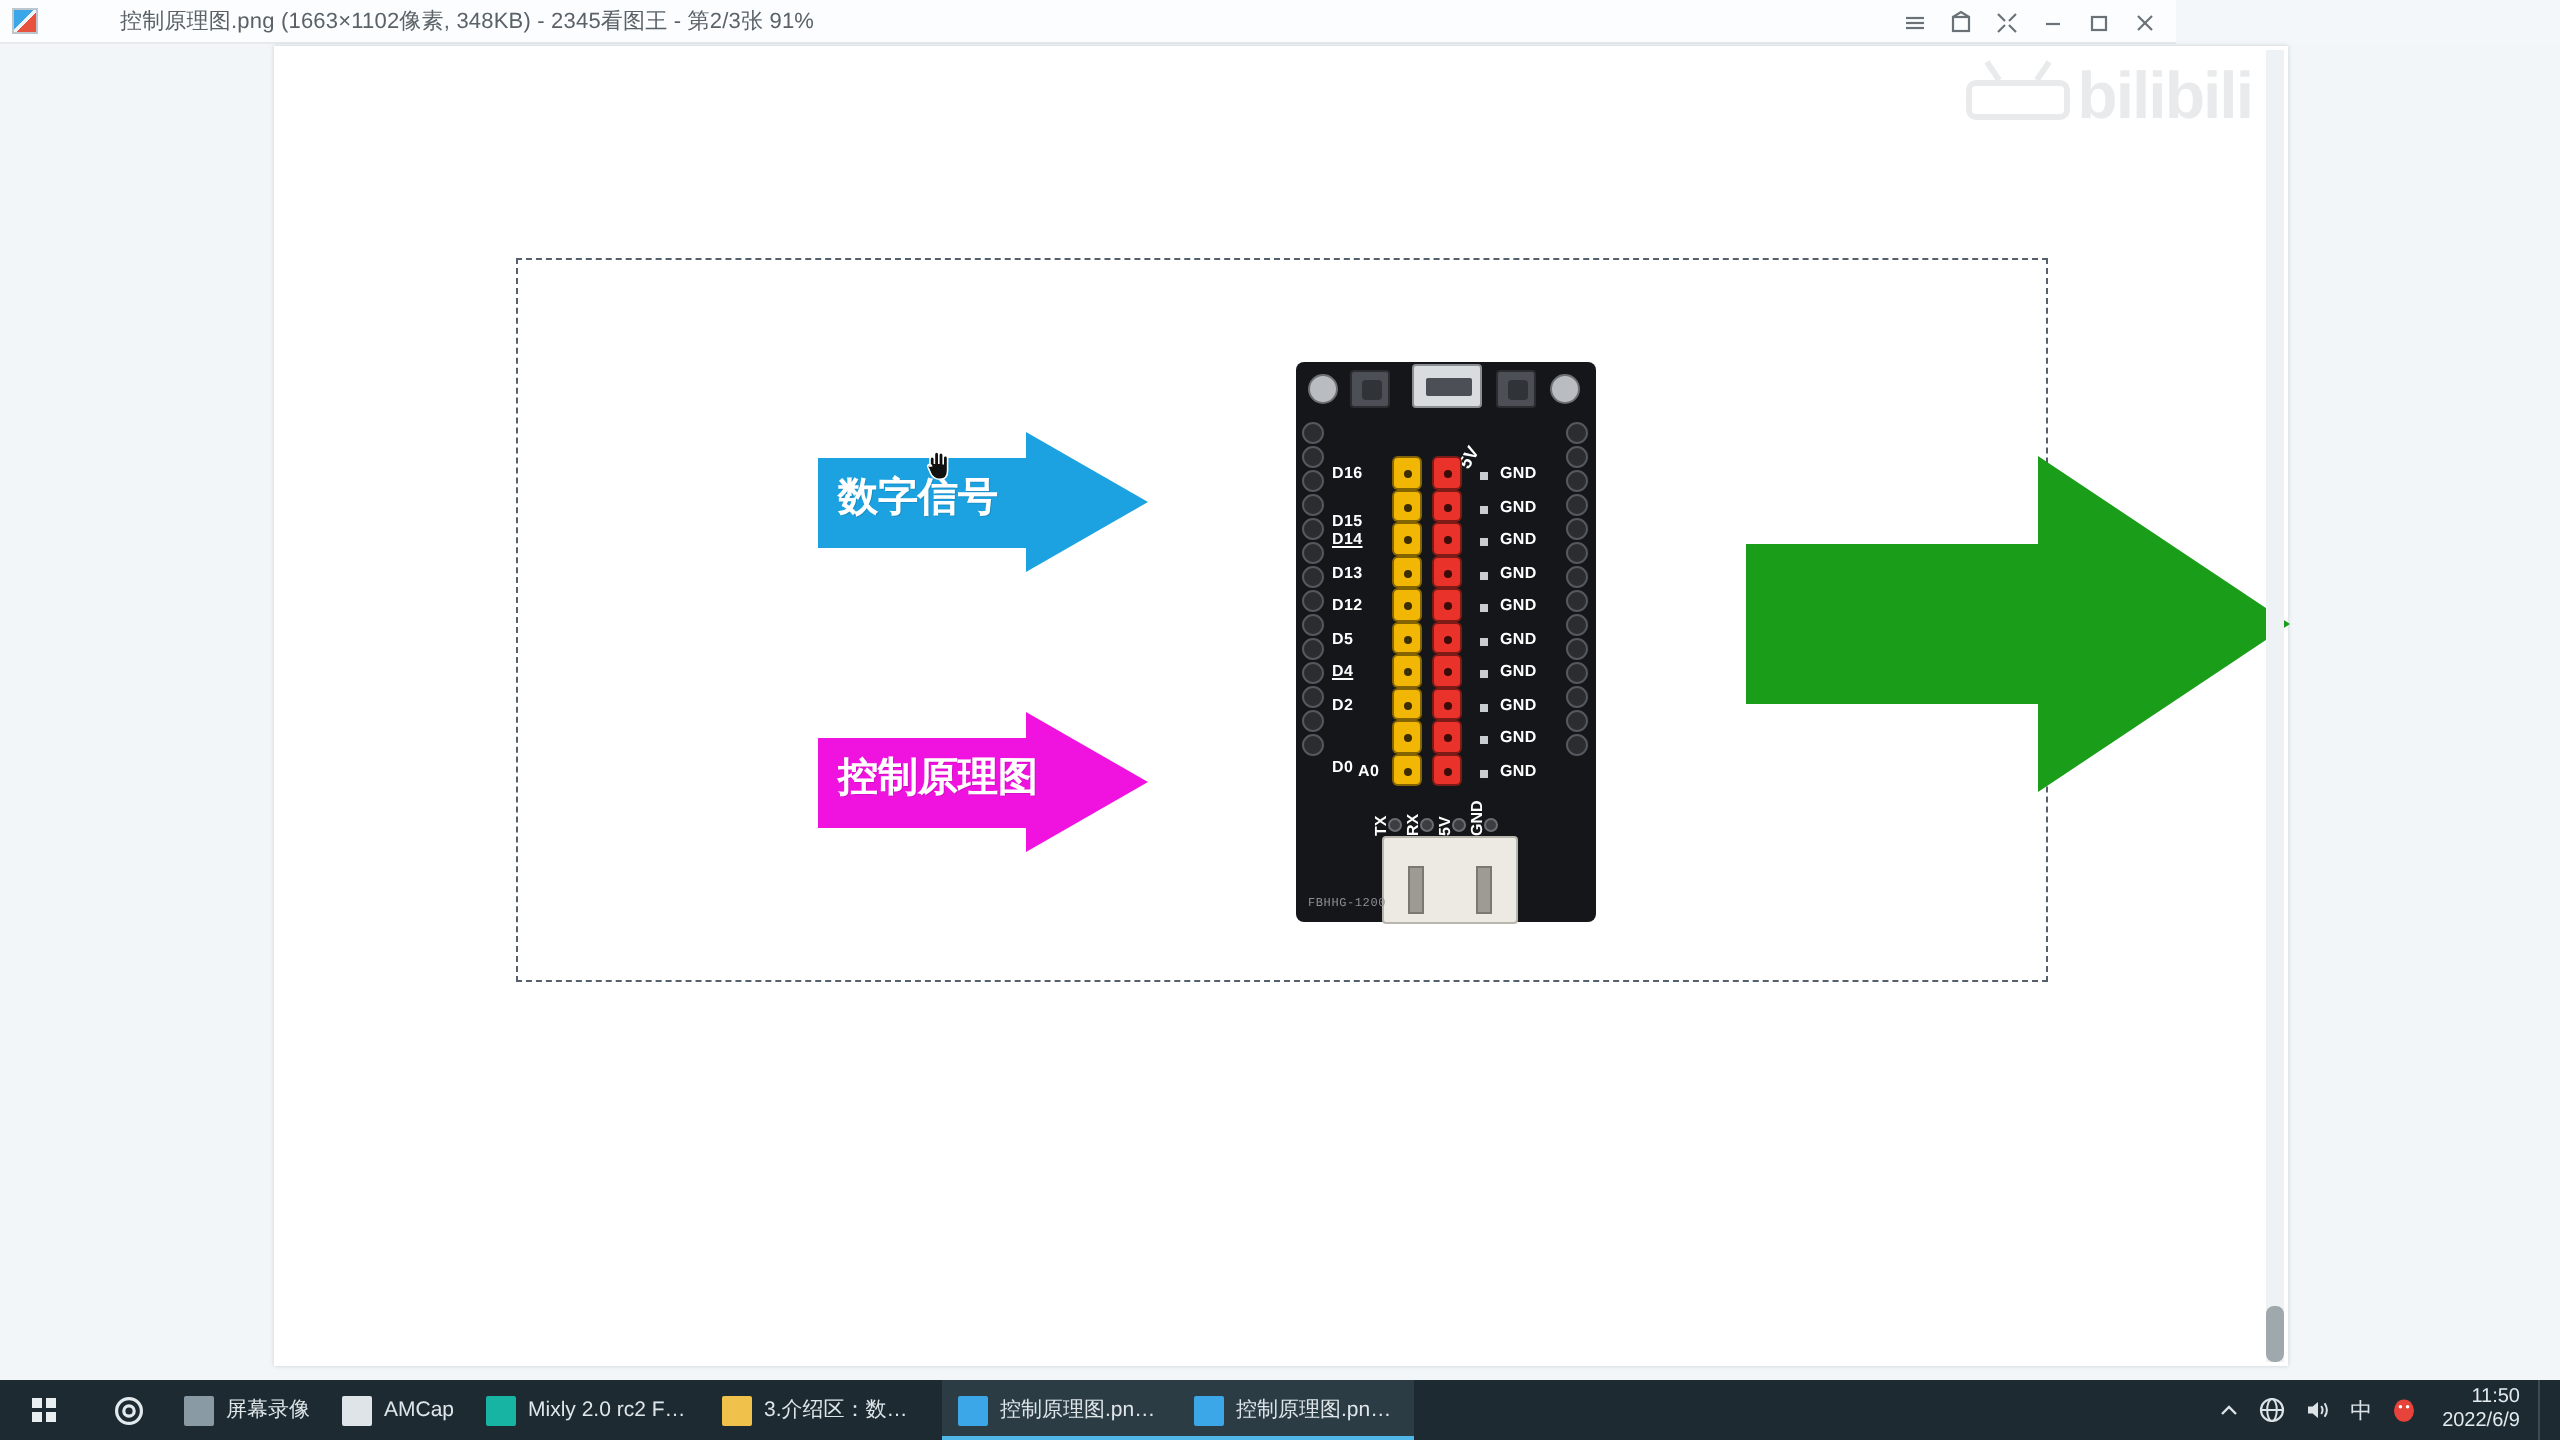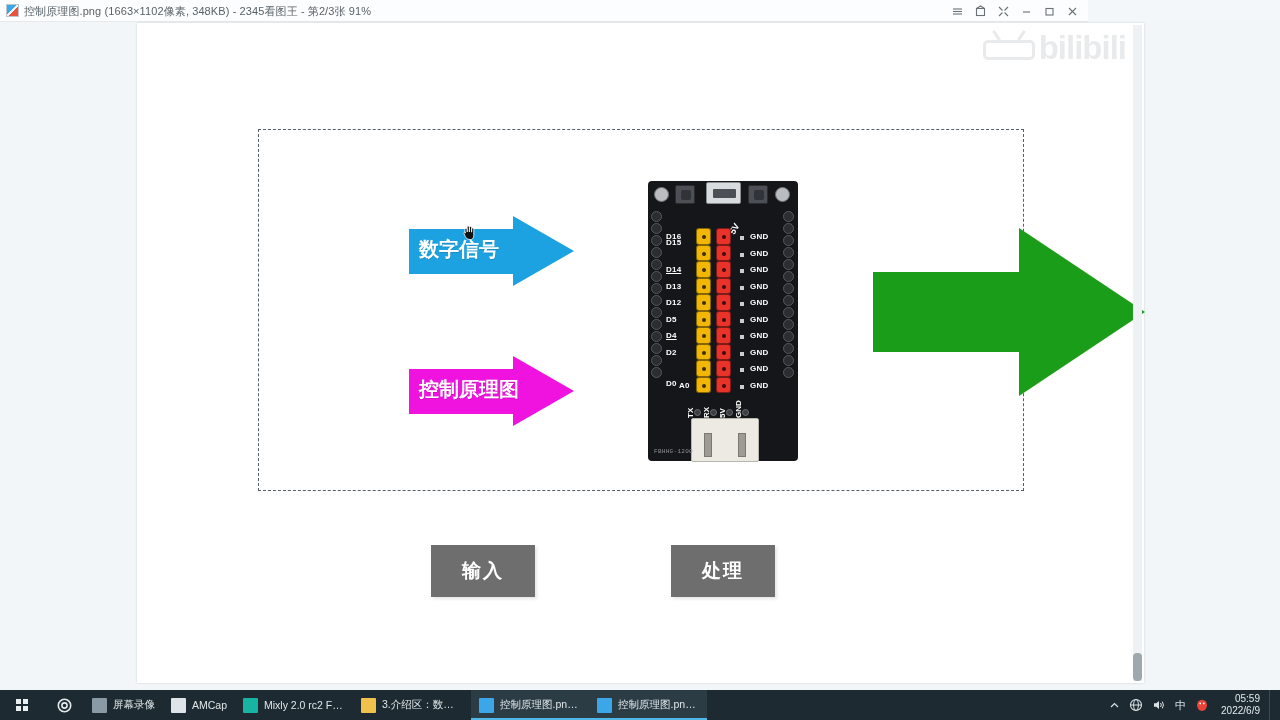--- a/index.html
+++ b/index.html
@@ -15,20 +15,21 @@
     position: absolute; left: 0; top: 0;
     width: 1280px; height: 690px;
     background: #f4f7f9;
   }
   #titlebar {
     position: absolute; left: 0; top: 0;
     width: 1088px; height: 22px;
     background: #fbfdfe;
     display: flex; align-items: center;
     border-bottom: 1px solid #e6eaed;
+    gap: 36px;
   }
   #titlebar-icon {
     width: 13px; height: 13px; margin-left: 6px; margin-right: 5px;
     background: linear-gradient(135deg,#3ba6e8 0%,#3ba6e8 45%,#f0f4f6 45%,#f0f4f6 55%,#e8533f 55%);
     border: 1px solid #bcc6cc; flex: 0 0 auto;
   }
   #titlebar-text {
     font-size: 11px; color: #5a6268; white-space: nowrap;
     letter-spacing: 0.1px; line-height: 22px;
   }
@@ -438,21 +439,21 @@
             <div class="pin-hole"></div>
             <div class="pin-hole"></div>
             <div class="pin-hole"></div>
             <div class="pin-hole"></div>
           </div>
 
         <div id="label-5v-top">5V</div>
 
         <div id="left-labels">
             <div class="pin-label pin-label-left" style="left: 18px; top: 51px;">D16</div>
-            <div class="pin-label pin-label-left" style="left: 18px; top: 57px;">D15</div>
+            <div class="pin-label pin-label-left" style="left: 18px; top: 75px;">D15</div>
             <div class="pin-label pin-label-left" style="left: 18px; top: 84px; text-decoration: underline;">D14</div>
             <div class="pin-label pin-label-left" style="left: 18px; top: 100.5px;">D13</div>
             <div class="pin-label pin-label-left" style="left: 18px; top: 117px;">D12</div>
             <div class="pin-label pin-label-left" style="left: 18px; top: 133.5px;">D5</div>
             <div class="pin-label pin-label-left" style="left: 18px; top: 150px; text-decoration: underline;">D4</div>
             <div class="pin-label pin-label-left" style="left: 18px; top: 166.5px;">D2</div>
             <div class="pin-label pin-label-left" style="left: 18px; top: 198px;">D0</div>
             <div class="pin-label pin-label-left" style="left: 31px; top: 199.5px;">A0</div>
           </div>
         <div class="hdr-col hdr-col-yellow" id="hdr-yellow" style="left:48px;">
@@ -514,22 +515,20 @@
         <div class="conn-pad" style="left:78px;"></div>
         <div class="conn-pad" style="left:94px;"></div>
 
         <div id="white-conn">
           <div class="slot" style="left:12px;"></div>
           <div class="slot" style="left:46px;"></div>
         </div>
         <div id="board-code">FBHHG-1200</div>
       </div>
 
-      <div class="stage-box" id="stage-input">输入</div>
-      <div class="stage-box" id="stage-process">处理</div>
 
       <div id="scroll-track"></div>
       <div id="scroll-thumb"></div>
     </div>
 
     <div id="cursor">
       <svg width="16" height="18" viewBox="0 0 16 18">
         <path d="M3 9 L3 5.5 Q3 4.3 4.1 4.3 Q5.2 4.3 5.2 5.5 L5.2 8 L5.2 3.2 Q5.2 2 6.3 2 Q7.4 2 7.4 3.2 L7.4 8 L7.4 3.6 Q7.4 2.4 8.5 2.4 Q9.6 2.4 9.6 3.6 L9.6 8.2 L9.6 5 Q9.6 3.9 10.7 3.9 Q11.8 3.9 11.8 5 L11.8 11.2 Q11.8 15.6 8 15.6 Q4.4 15.6 3.3 12.6 L2 9.6 Q1.6 8.6 2.5 8.2 Q3.3 7.9 3.7 8.9 Z" fill="#111" stroke="#fff" stroke-width="0.8"></path>
       </svg>
     </div>
@@ -600,18 +599,18 @@
     </div>
     <div class="tray-icon" style="font-size:11px;color:#dbe3e7;">中</div>
     <div class="tray-icon">
       <svg width="14" height="14" viewBox="0 0 14 14">
         <ellipse cx="7" cy="7.3" rx="5" ry="5.6" fill="#e8433b"></ellipse>
         <circle cx="5.2" cy="5.4" r="0.9" fill="#fff"></circle>
         <circle cx="8.8" cy="5.4" r="0.9" fill="#fff"></circle>
       </svg>
     </div>
     <div id="clock">
-      <div>05:59</div>
+      <div>11:50</div>
       <div>2022/6/9</div>
     </div>
     <div id="show-desktop"></div>
   </div>
 </div>
 
 </body></html>

